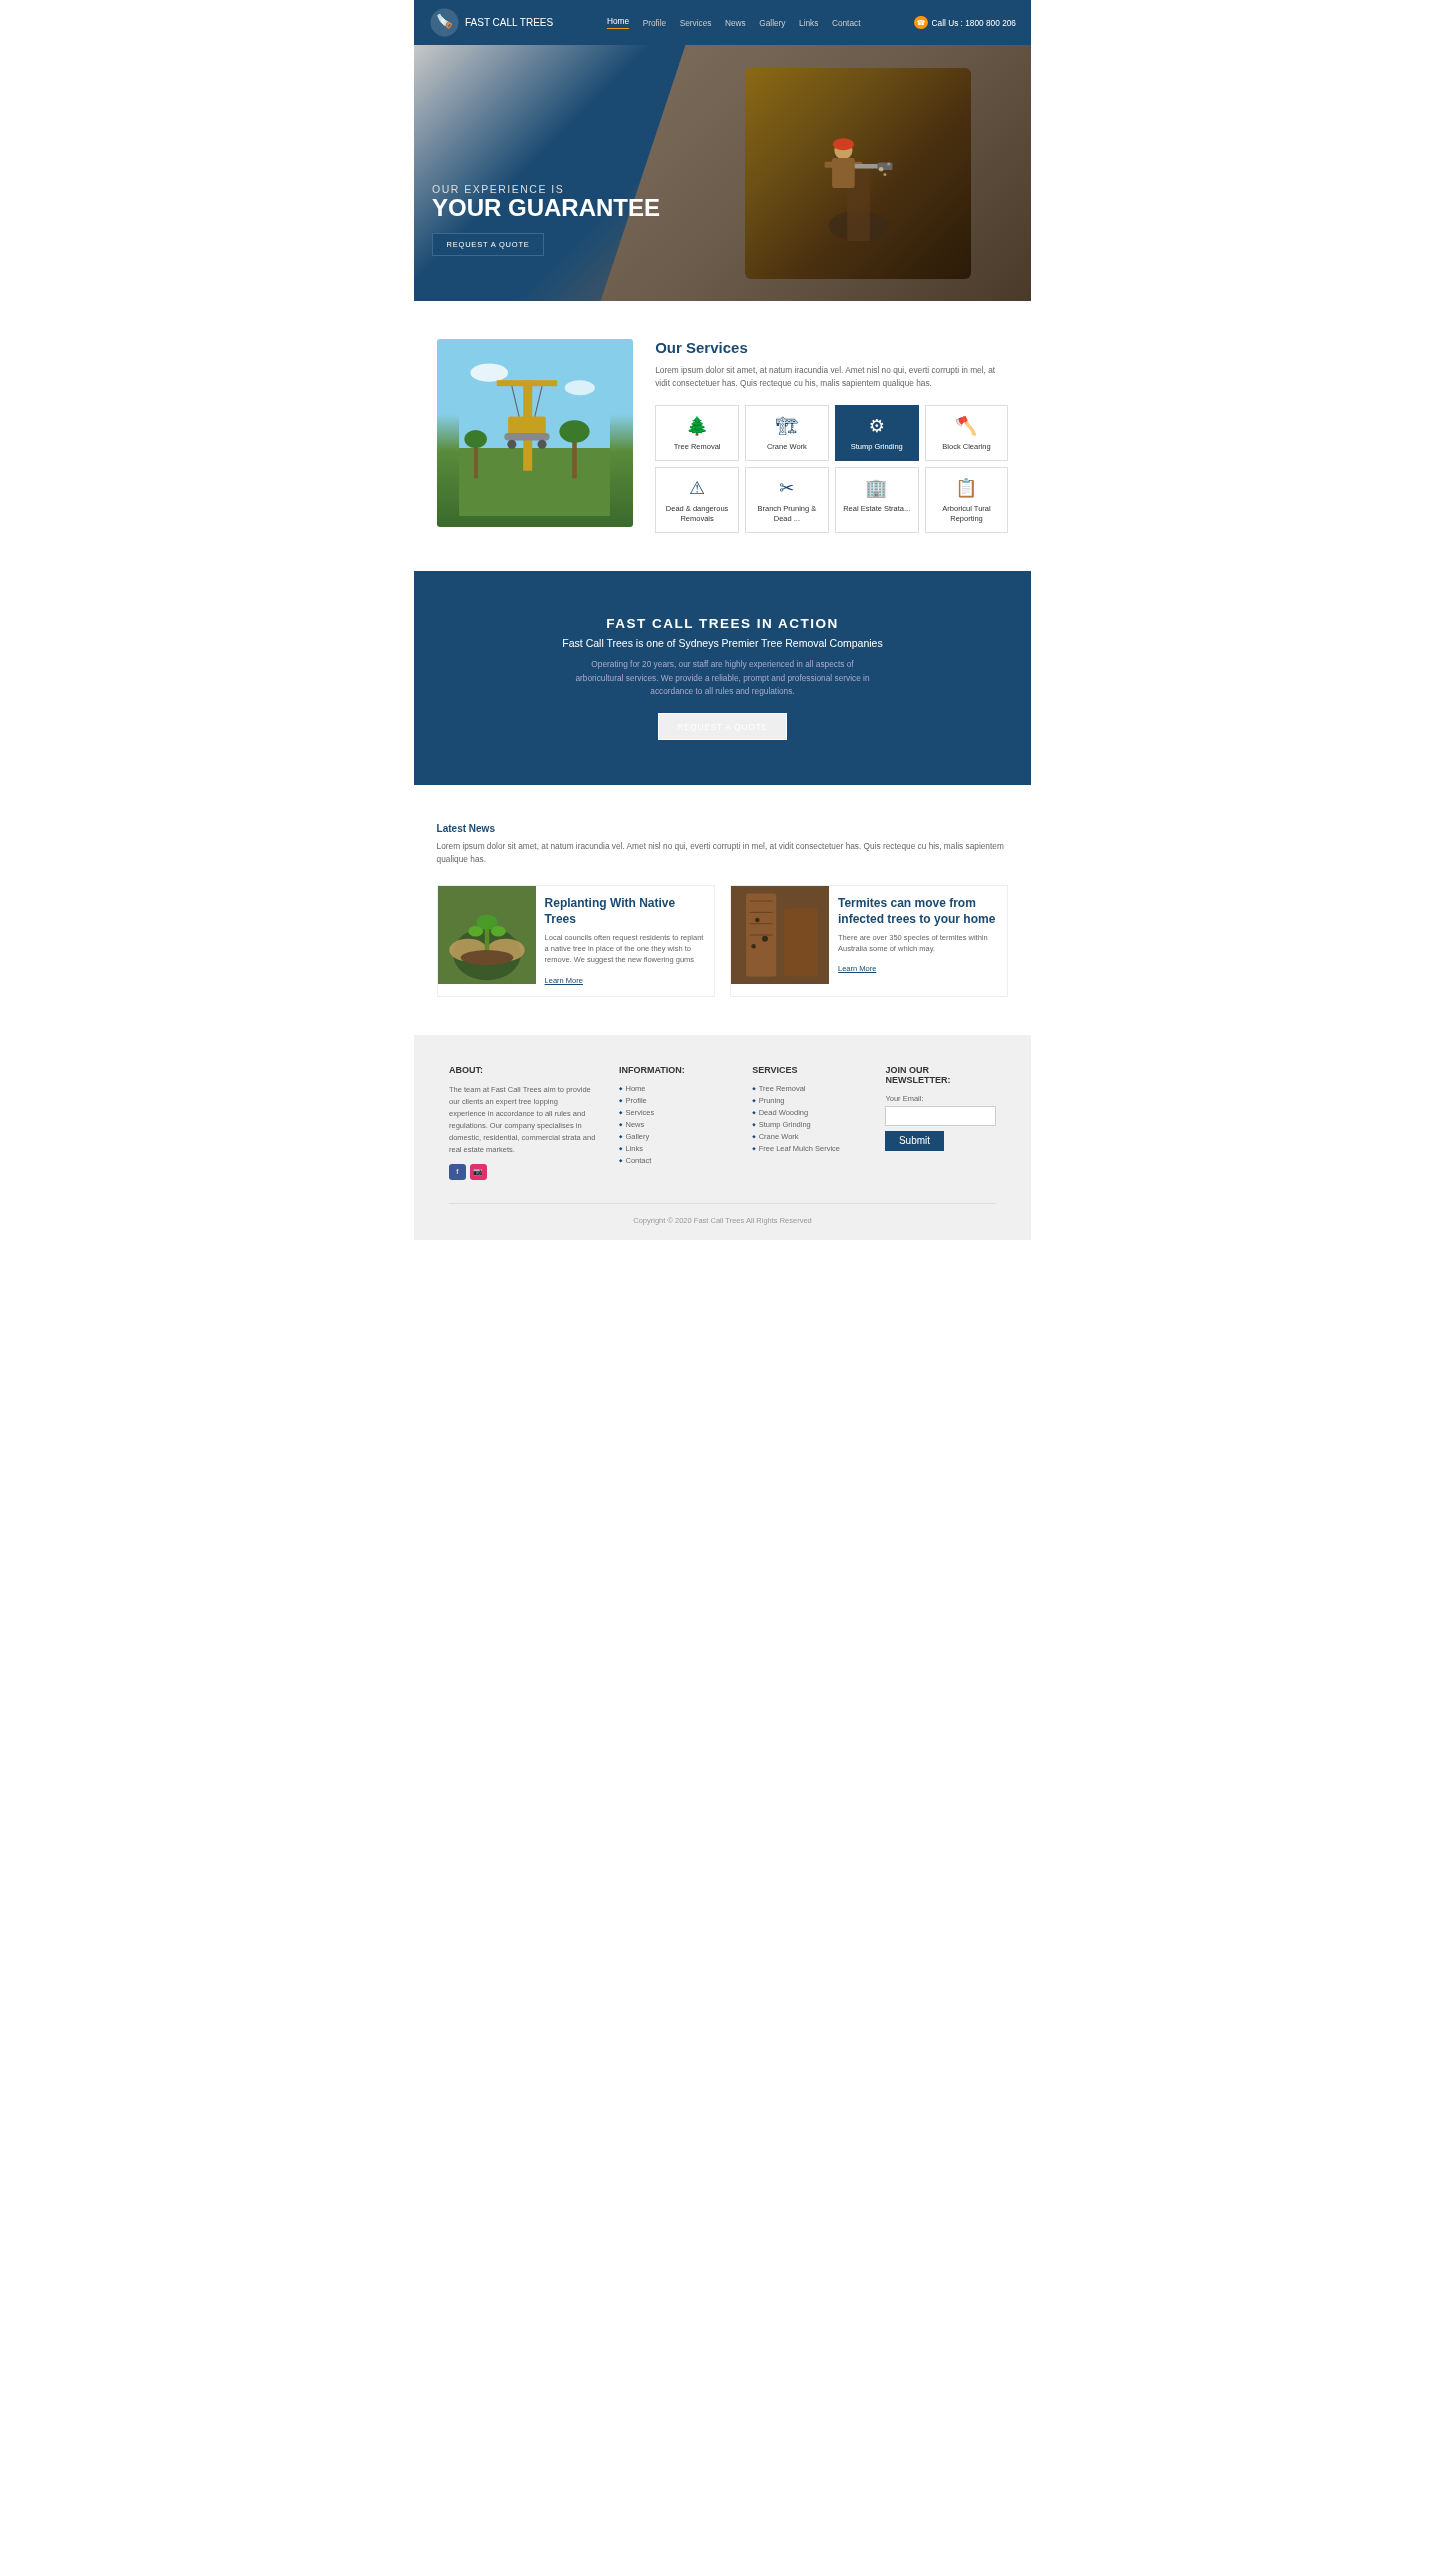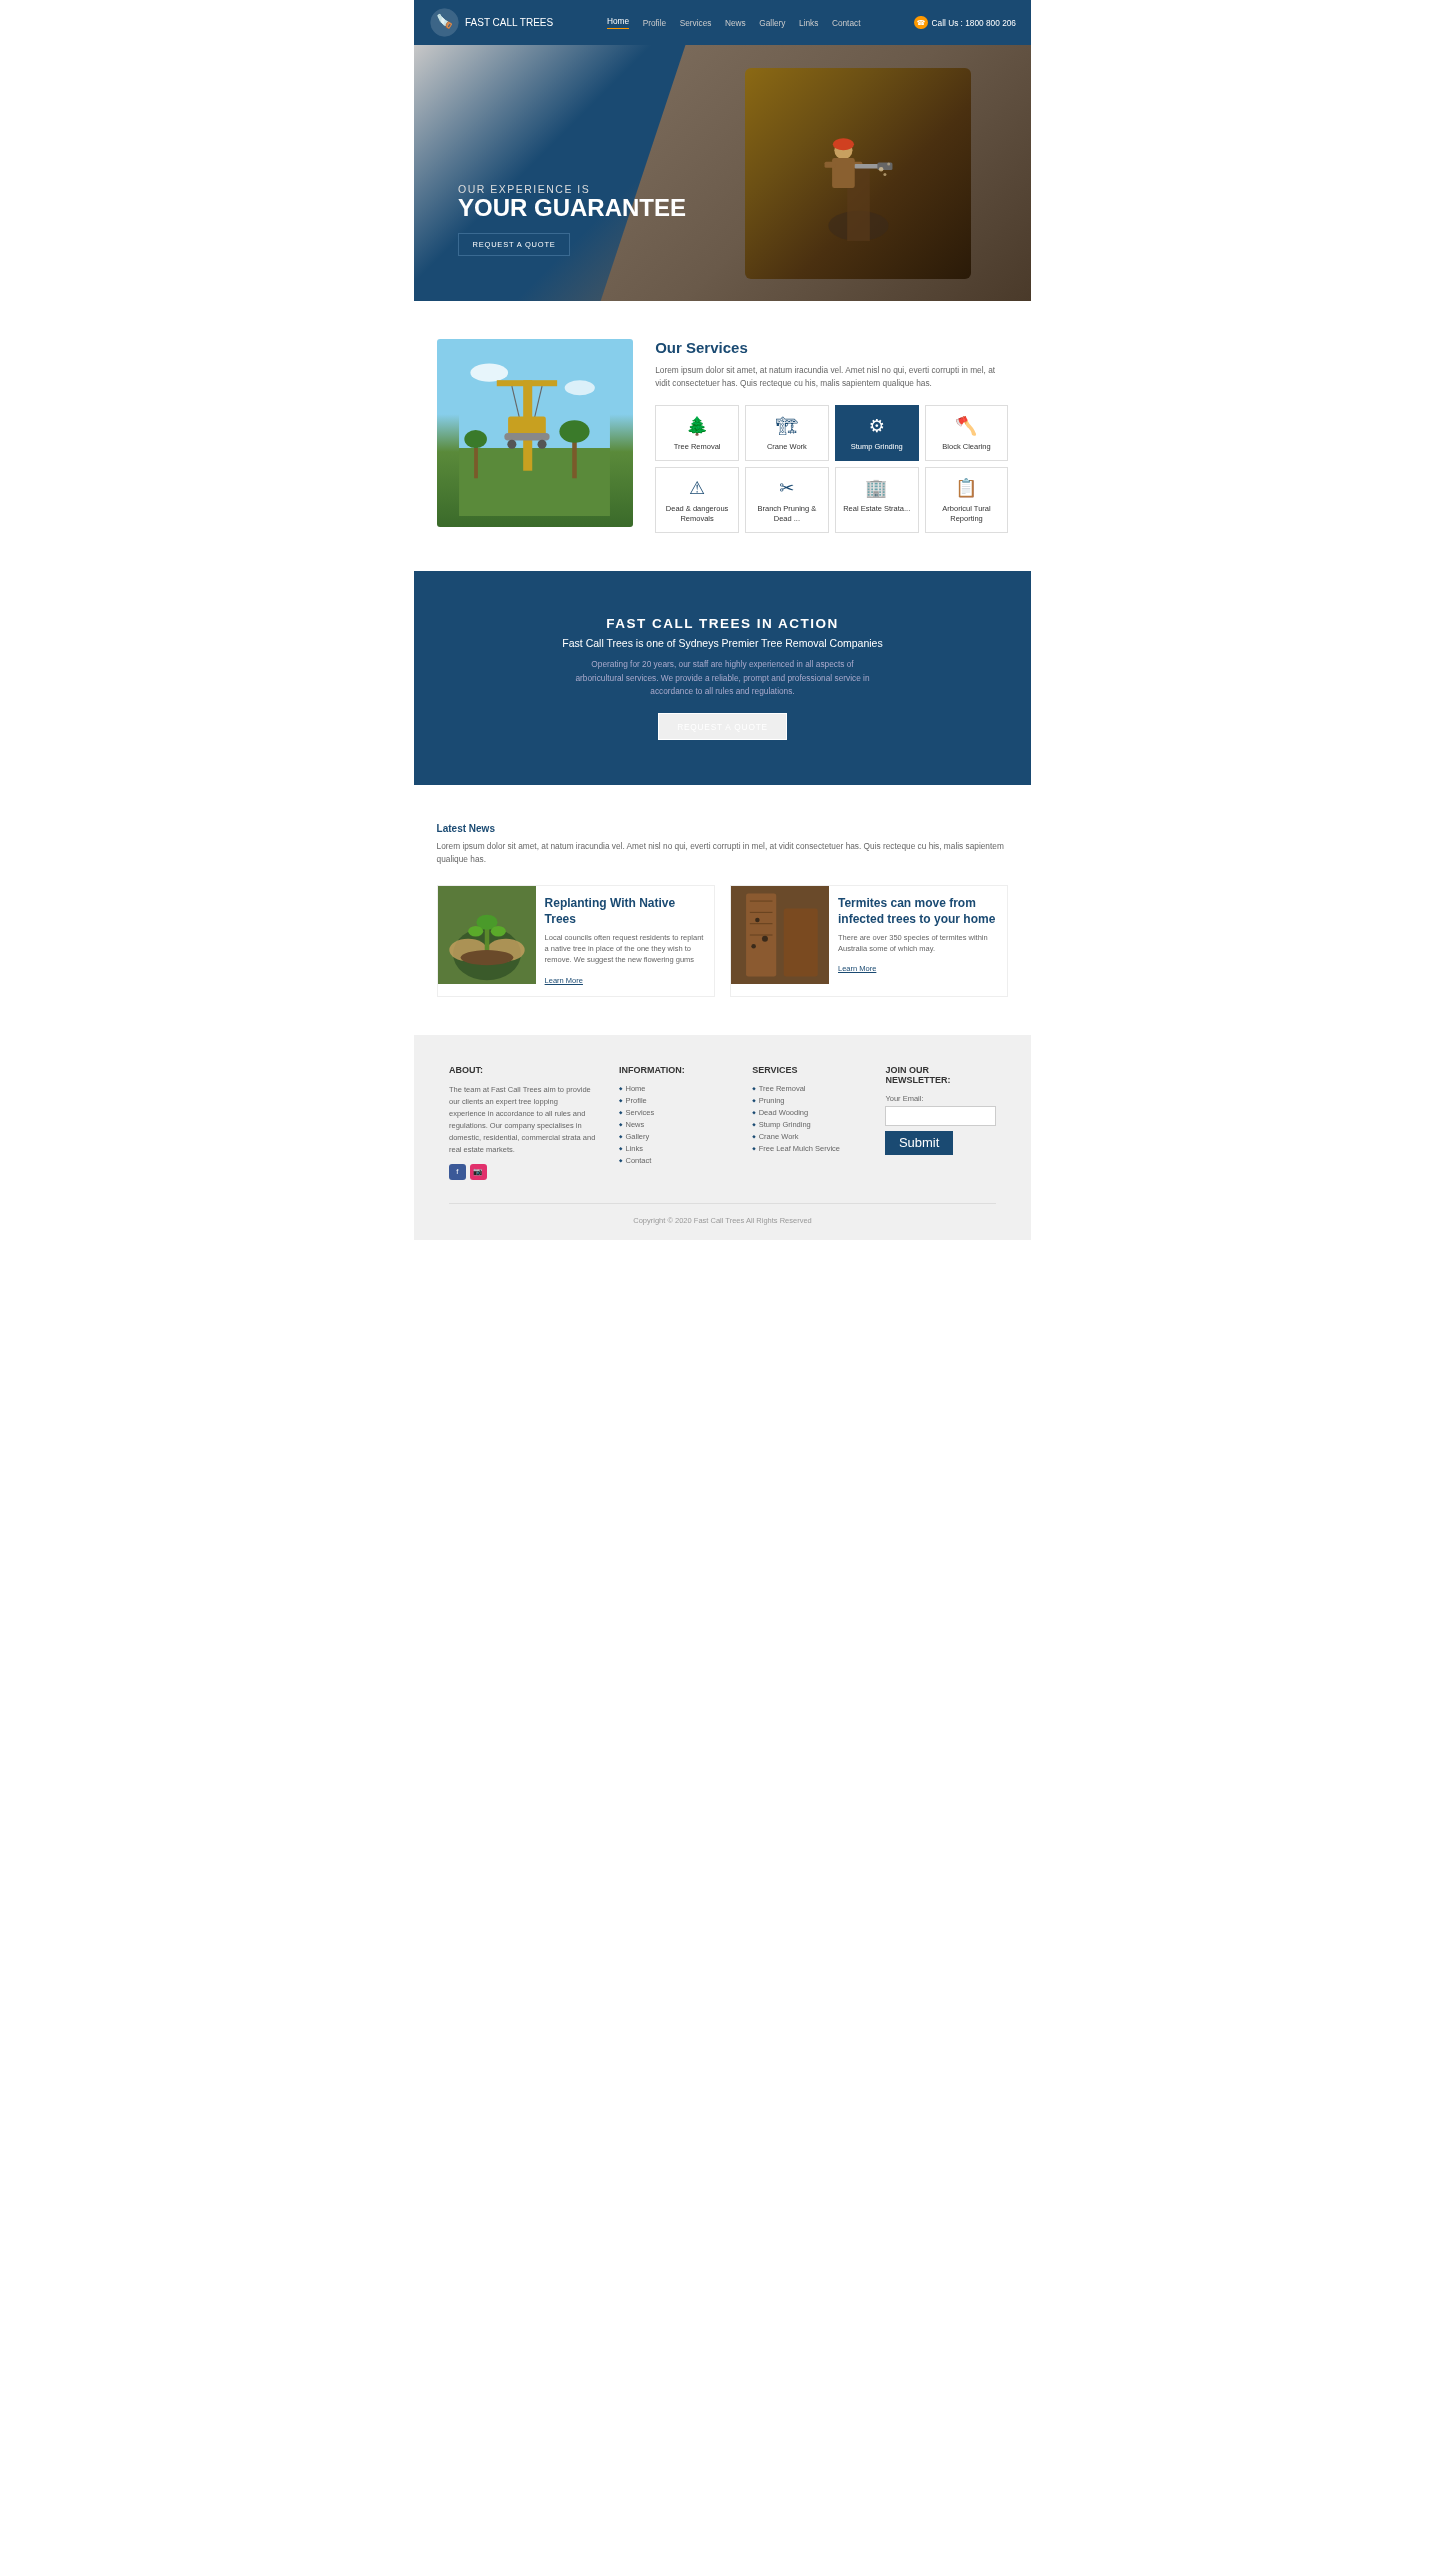--- a/index.html
+++ b/index.html
@@ -85,21 +85,21 @@
       position: absolute;
       top: 0; left: 0;
       width: 55%;
       height: 100%;
       background: linear-gradient(135deg, #c8c8c8 0%, #1a4a72 40%, #1a4a72 60%, transparent 100%);
       clip-path: polygon(0 0, 80% 0, 55% 100%, 0 100%);
     }
     .hero-content {
       position: absolute;
       bottom: 45px;
-      left: 44px;
+      left: 18px;
       color: #fff;
     }
     .hero-sub {
       font-size: 10.5px;
       letter-spacing: 1.5px;
       color: #ddd;
       text-transform: uppercase;
     }
     .hero-title {
       font-size: 24px;
@@ -370,21 +370,21 @@
       font-size: 7.5px;
       color: #666;
       display: block;
       margin-bottom: 3px;
     }
     .submit-btn {
       background: #1a4a72;
       color: #fff;
       border: none;
       padding: 4.5px 13.5px;
-      font-size: 13px;
+      font-size: 10px;
       cursor: pointer;
     }
     .footer-bottom {
       border-top: 0.8px solid #ddd;
       padding-top: 12px;
       text-align: center;
       font-size: 7.5px;
       color: #999;
     }
 

